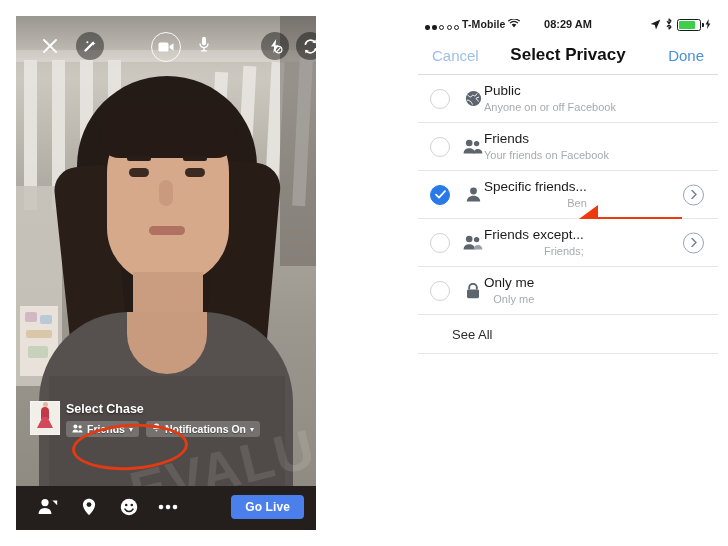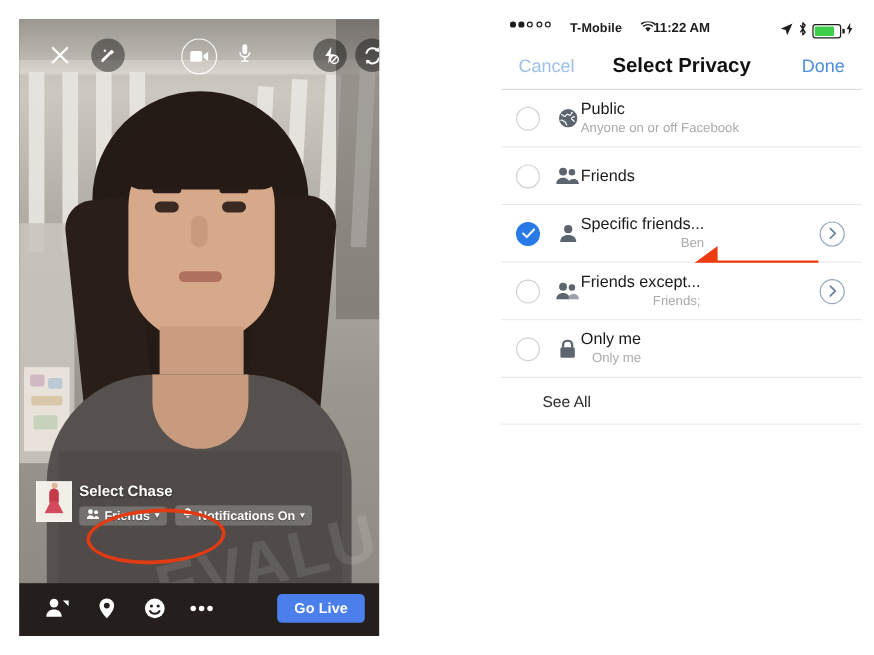--- a/index.html
+++ b/index.html
@@ -106,21 +106,21 @@
     display:flex;align-items:center;}
   .lb-ico{position:absolute;top:12px;}
   .b-tag{left:22px;} .b-pin{left:66px;} .b-smile{left:104px;} .b-dots{left:142px;top:18px;}
   .golive{position:absolute;right:12px;top:9px;background:#4a7fec;border-radius:4px;
     padding:5px 14px;color:#ffffff;font-size:12px;font-weight:700;letter-spacing:.1px;}
 
   
   .phone-right{position:absolute;left:418px;top:14px;width:300px;height:516px;background:#ffffff;}
   .statusbar{height:22px;display:flex;align-items:center;position:relative;
     font-size:11px;font-weight:700;color:#1c1c1c;}
-  .sb-left{position:absolute;left:7px;top:4px;display:flex;align-items:flex-start;gap:16px;}
+  .sb-left{position:absolute;left:7px;top:4px;display:flex;align-items:flex-end;gap:3px;}
   .dots{display:flex;gap:2.5px;align-items:center;}
   .dots i{width:4.5px;height:4.5px;border-radius:50%;display:block;}
   .dots i.f{background:#1c1c1c;} .dots i.e{background:transparent;border:1px solid #1c1c1c;
     width:3px;height:3px;}
   .sb-carrier{font-size:10.5px;font-weight:700;letter-spacing:.1px;}
   .sb-center{position:absolute;left:0;right:0;text-align:center;top:4px;font-size:11px;font-weight:700;}
   .sb-right{position:absolute;right:7px;top:4px;display:flex;align-items:center;gap:4px;}
   .batt{width:22px;height:10px;border:1px solid #1c1c1c;border-radius:2.5px;position:relative;}
   .batt::after{content:"";position:absolute;right:-3.5px;top:3px;width:2px;height:4px;
     background:#1c1c1c;border-radius:0 1px 1px 0;}
@@ -329,21 +329,21 @@
         </span>
         <span class="sb-carrier">T-Mobile</span>
         <span>
           <svg width="12" height="9" viewBox="0 0 12 9">
             <path d="M6 8.4 L3.7 5.6a3.6 3.6 0 0 1 4.6 0z" fill="#1c1c1c"></path>
             <path d="M1.9 4.1a6.4 6.4 0 0 1 8.2 0" stroke="#1c1c1c" stroke-width="1.2" fill="none"></path>
             <path d="M.3 2.1a8.8 8.8 0 0 1 11.4 0" stroke="#1c1c1c" stroke-width="1.2" fill="none"></path>
           </svg>
         </span>
       </div>
-      <div class="sb-center">11:22 AM</div>
+      <div class="sb-center">08:29 AM</div>
       <div class="sb-right">
         <span>
           <svg width="11" height="11" viewBox="0 0 11 11">
               <path d="M10.4 .6 L.6 4.9 l4.2 1.1 1.2 4.4z" fill="#1c1c1c"></path>
             </svg>
         </span>
         <span>
           <svg width="8" height="12" viewBox="0 0 8 12">
             <path d="M2 3 L6 9 L4 11 V1 L6 3 L2 9" stroke="#1c1c1c" stroke-width="1.1" fill="none" stroke-linejoin="round"></path>
           </svg>
@@ -386,20 +386,21 @@
         <div class="rowicon">
           <svg width="20" height="15" viewBox="0 0 20 15">
             <circle cx="6.2" cy="4" r="3.3" fill="#5c646e"></circle>
             <circle cx="13.6" cy="4.6" r="2.7" fill="#5c646e"></circle>
             <path d="M.6 14.4c0-3.3 2.4-5.2 5.6-5.2s5.6 1.9 5.6 5.2z" fill="#5c646e"></path>
             <path d="M10.6 14.4c0-2.7 1.6-4.3 4.2-4.3s4.6 1.6 4.6 4.3z" fill="#5c646e"></path>
           </svg>
         </div>
         <div class="rowtext">
           <div class="rowtitle">Friends</div>
+          <div class="rowsub">Your friends on Facebook</div>
         </div>
       </div>
 
       <div class="row">
         <div class="radio sel">
           <svg width="11" height="9" viewBox="0 0 11 9">
               <path d="M1 4.6 L4 7.6 L10 1.2" stroke="#fff" stroke-width="1.7" fill="none" stroke-linecap="round" stroke-linejoin="round"></path>
             </svg>
         </div>
         <div class="rowicon">

